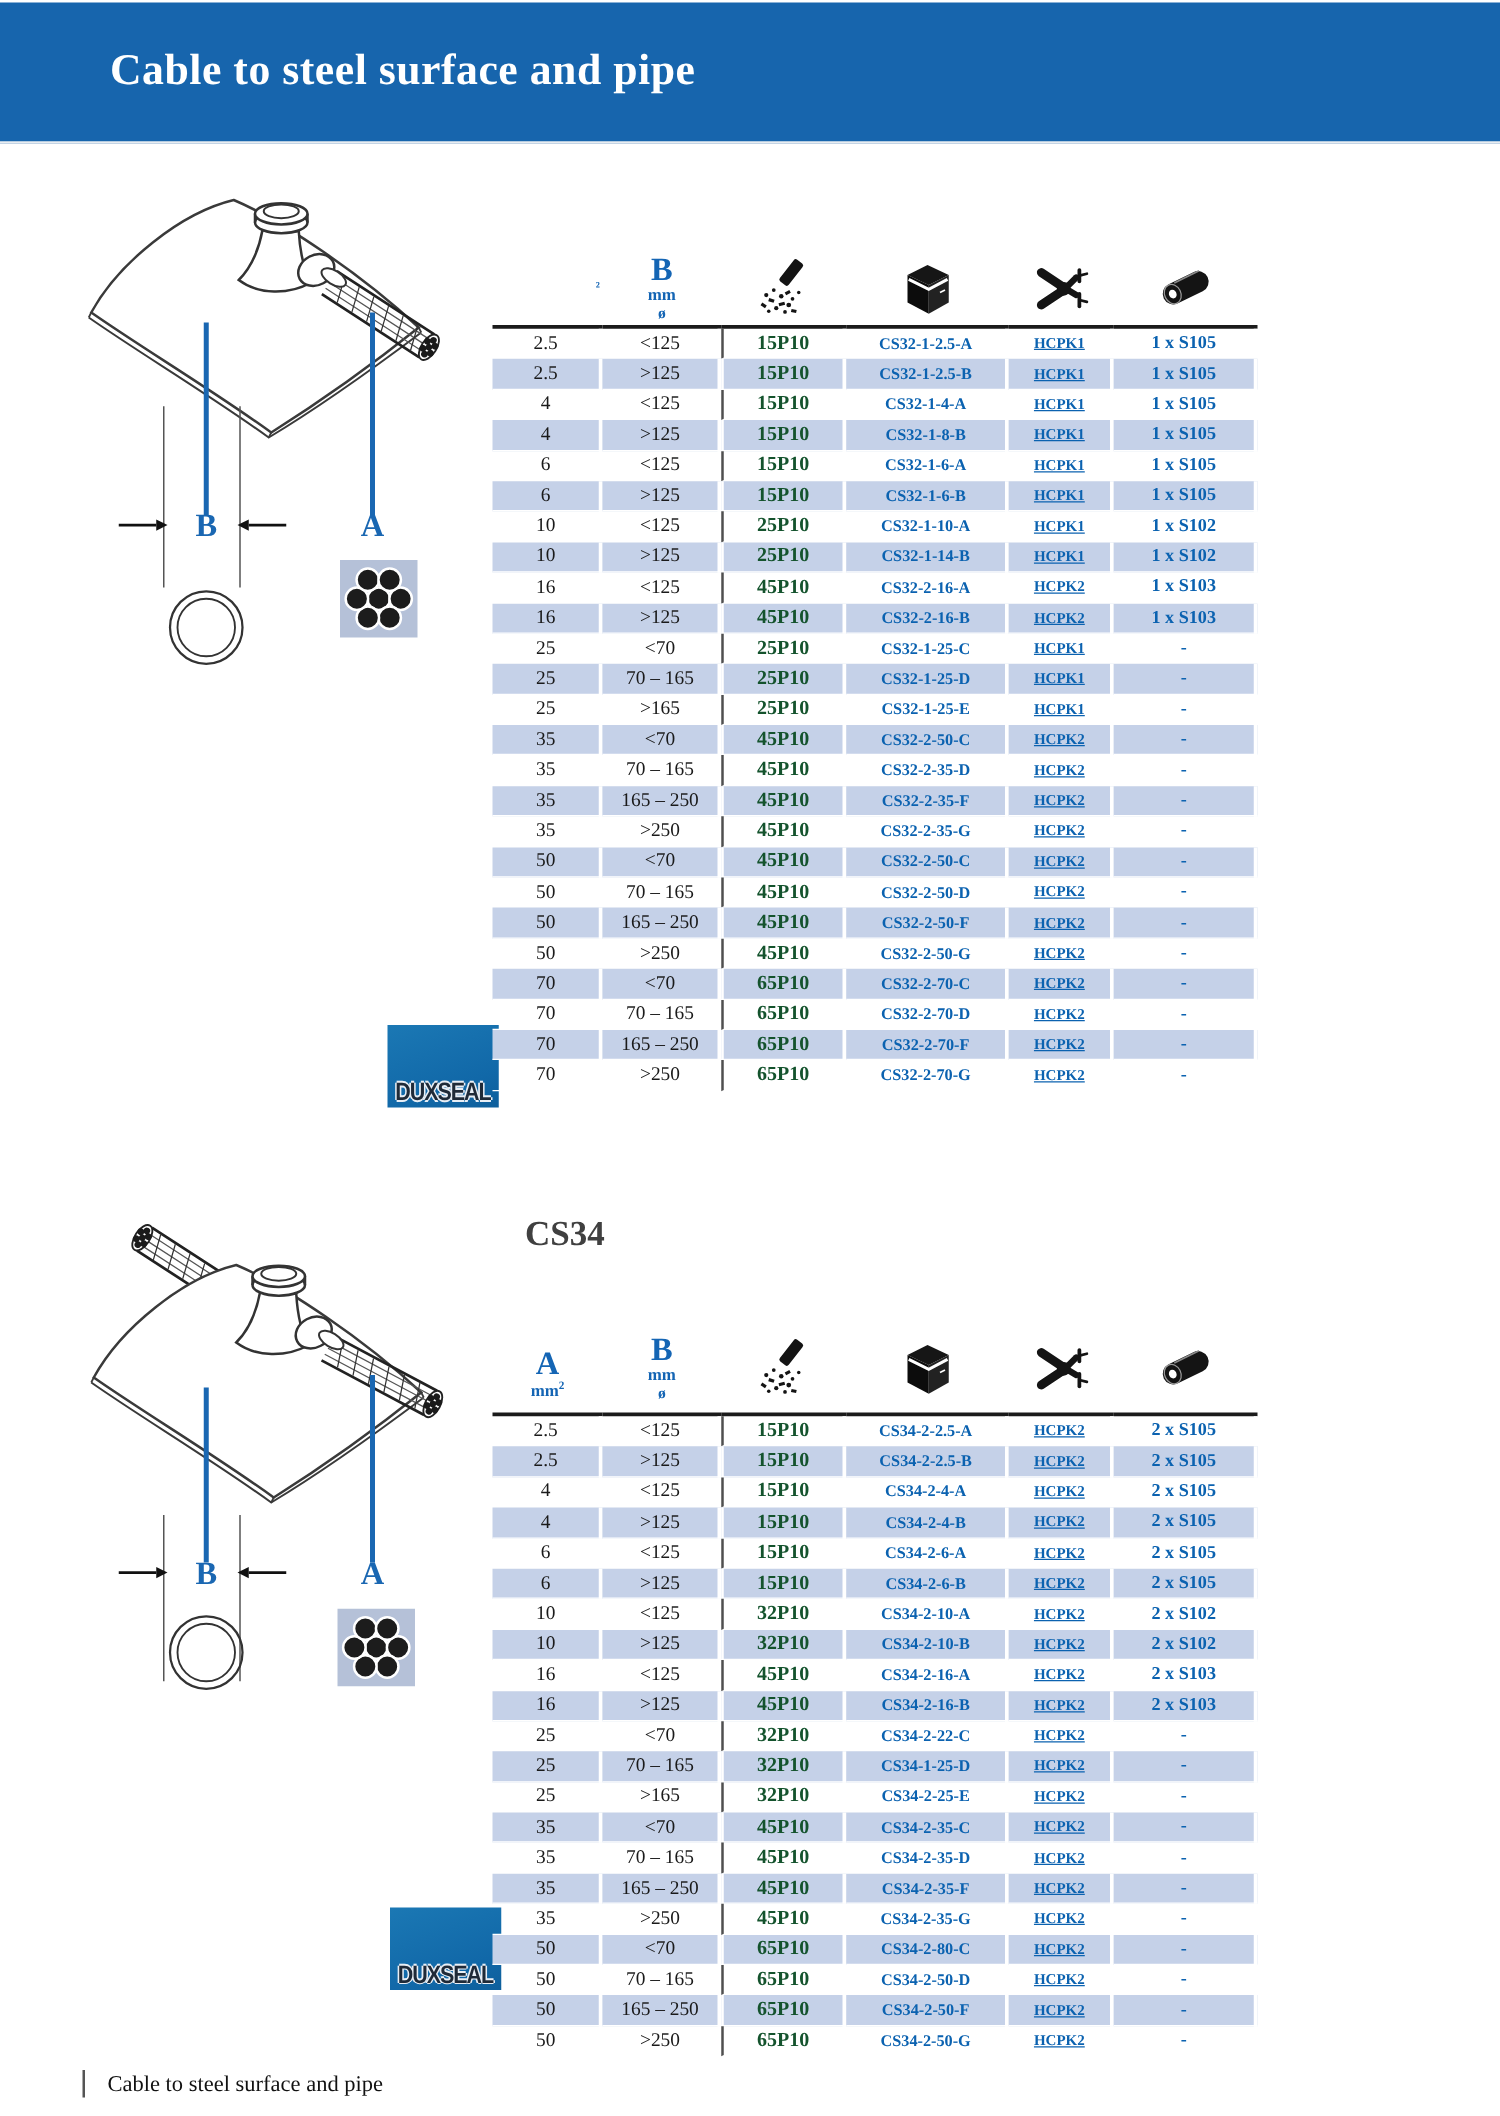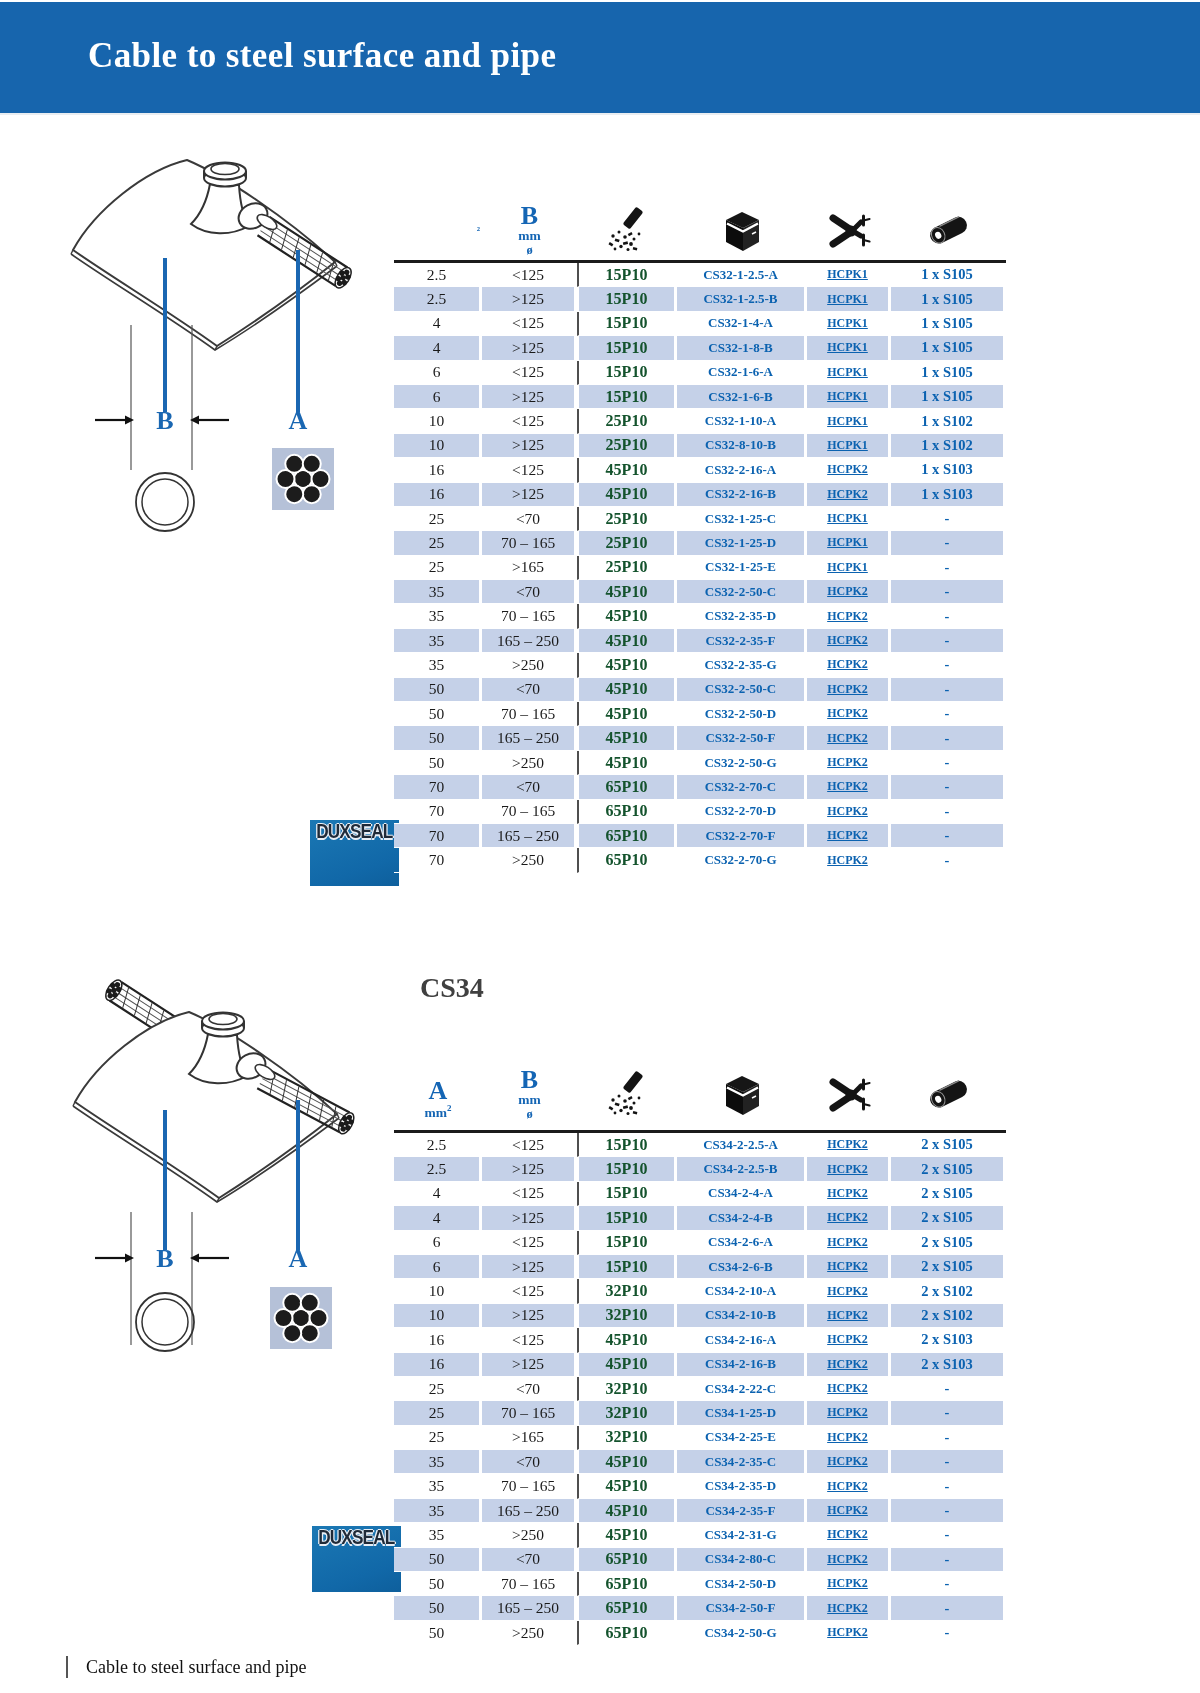--- a/index.html
+++ b/index.html
@@ -28,21 +28,21 @@
      border-right:3px solid #fff;border-bottom:1.5px solid #fff;overflow:hidden;white-space:nowrap;}
   tr.shade td{background:#c5d1e8;}
   td.col-p{border-left:2.5px solid #4f4f4f;}
   tr.shade td.col-p{border-left-color:#fff;}
   td.col-p{font-weight:bold;color:#14532d;font-size:16px;}
   td.col-part{font-weight:bold;color:#0b62b0;font-size:13px;}
   td.col-k{font-weight:bold;color:#0b62b0;font-size:12px;text-decoration:underline;}
   td.col-s{font-weight:bold;color:#0b62b0;font-size:14.5px;}
   
   .cs34{position:absolute;left:420px;top:972px;font-size:28px;font-weight:bold;color:#404040;}
-  .duxseal{position:absolute;width:89px;height:66px;display:flex;align-items:flex-start;justify-content:center;
+  .duxseal{position:absolute;width:89px;height:66px;display:flex;align-items:flex-end;justify-content:center;
     background:linear-gradient(160deg,#1b78b4 0%,#1168a8 70%,#0e5f9c 100%);}
   .dux1{left:310px;top:820px;} .dux2{left:312px;top:1526px;}
   .duxseal span{font-family:"Liberation Sans",sans-serif;font-weight:bold;font-size:20px;letter-spacing:-1px;
     transform:scaleX(.86);color:#1f2a38;
     text-shadow:-1.5px 0 #e8eef5,1.5px 0 #e8eef5,0 -1.5px #e8eef5,0 1.5px #e8eef5;}
   .footer{position:absolute;left:66px;top:1656px;display:flex;align-items:center;}
   .footer .bar{width:2px;height:22px;background:#555;margin-right:18px;}
   .footer .txt{font-size:18px;color:#111;}
   
   .illus{position:absolute;left:55px;width:345px;z-index:1;}
@@ -275,21 +275,21 @@
           <td class="col-b">&lt;125</td>
           <td class="col-p">25P10</td>
           <td class="col-part">CS32-1-10-A</td>
           <td class="col-k">HCPK1</td>
           <td class="col-s">1 x S102</td>
         </tr>
         <tr class="shade">
           <td class="col-a">10</td>
           <td class="col-b">&gt;125</td>
           <td class="col-p">25P10</td>
-          <td class="col-part">CS32-8-10-B</td>
+          <td class="col-part">CS32-1-14-B</td>
           <td class="col-k">HCPK1</td>
           <td class="col-s">1 x S102</td>
         </tr>
         <tr>
           <td class="col-a">16</td>
           <td class="col-b">&lt;125</td>
           <td class="col-p">45P10</td>
           <td class="col-part">CS32-2-16-A</td>
           <td class="col-k">HCPK2</td>
           <td class="col-s">1 x S103</td>
@@ -627,21 +627,21 @@
           <td class="col-b">165 – 250</td>
           <td class="col-p">45P10</td>
           <td class="col-part">CS34-2-35-F</td>
           <td class="col-k">HCPK2</td>
           <td class="col-s">-</td>
         </tr>
         <tr>
           <td class="col-a">35</td>
           <td class="col-b">&gt;250</td>
           <td class="col-p">45P10</td>
-          <td class="col-part">CS34-2-31-G</td>
+          <td class="col-part">CS34-2-35-G</td>
           <td class="col-k">HCPK2</td>
           <td class="col-s">-</td>
         </tr>
         <tr class="shade">
           <td class="col-a">50</td>
           <td class="col-b">&lt;70</td>
           <td class="col-p">65P10</td>
           <td class="col-part">CS34-2-80-C</td>
           <td class="col-k">HCPK2</td>
           <td class="col-s">-</td>

